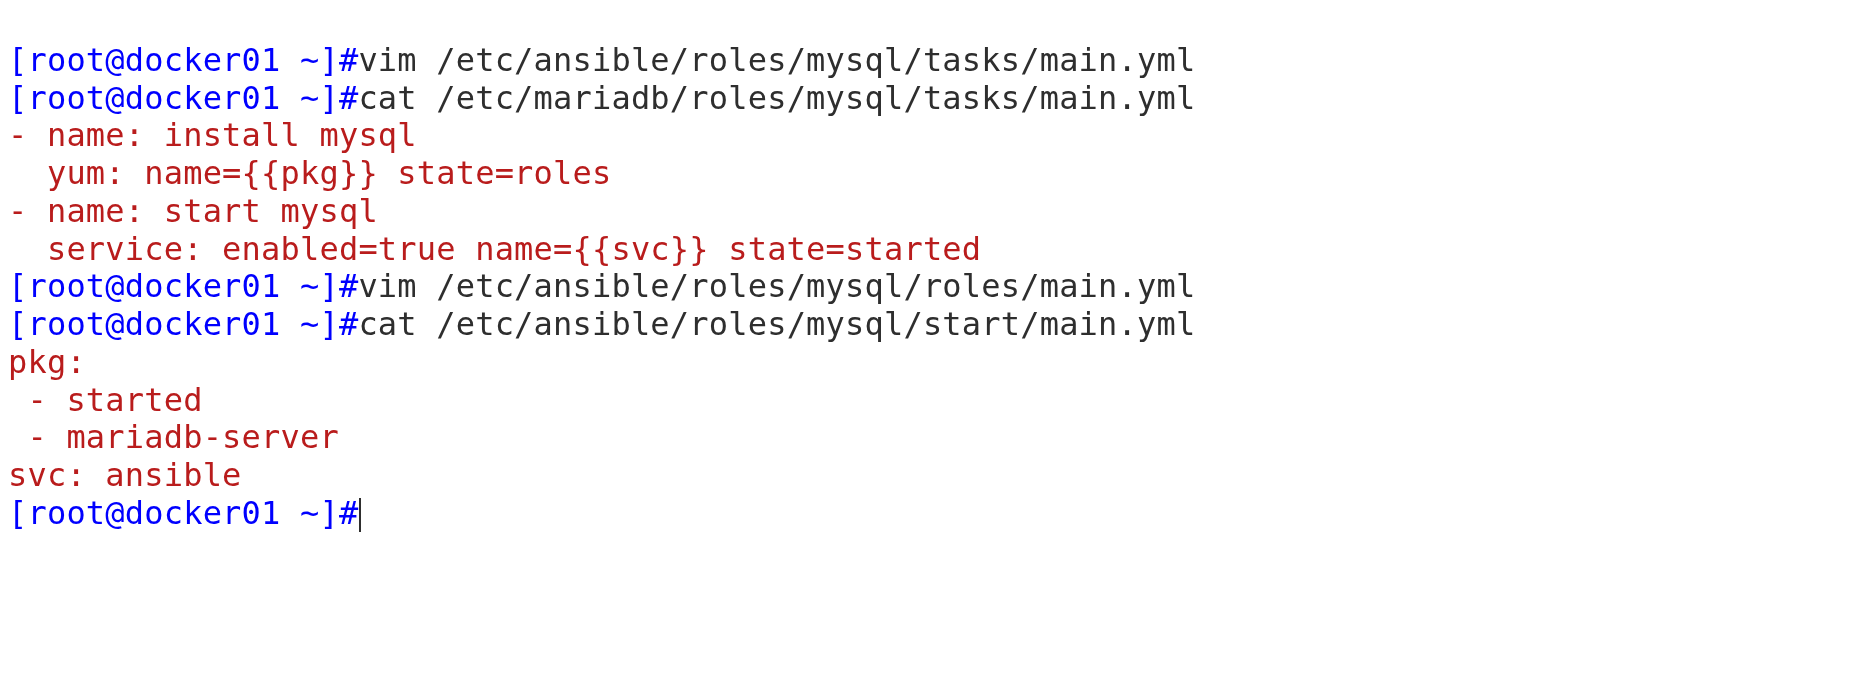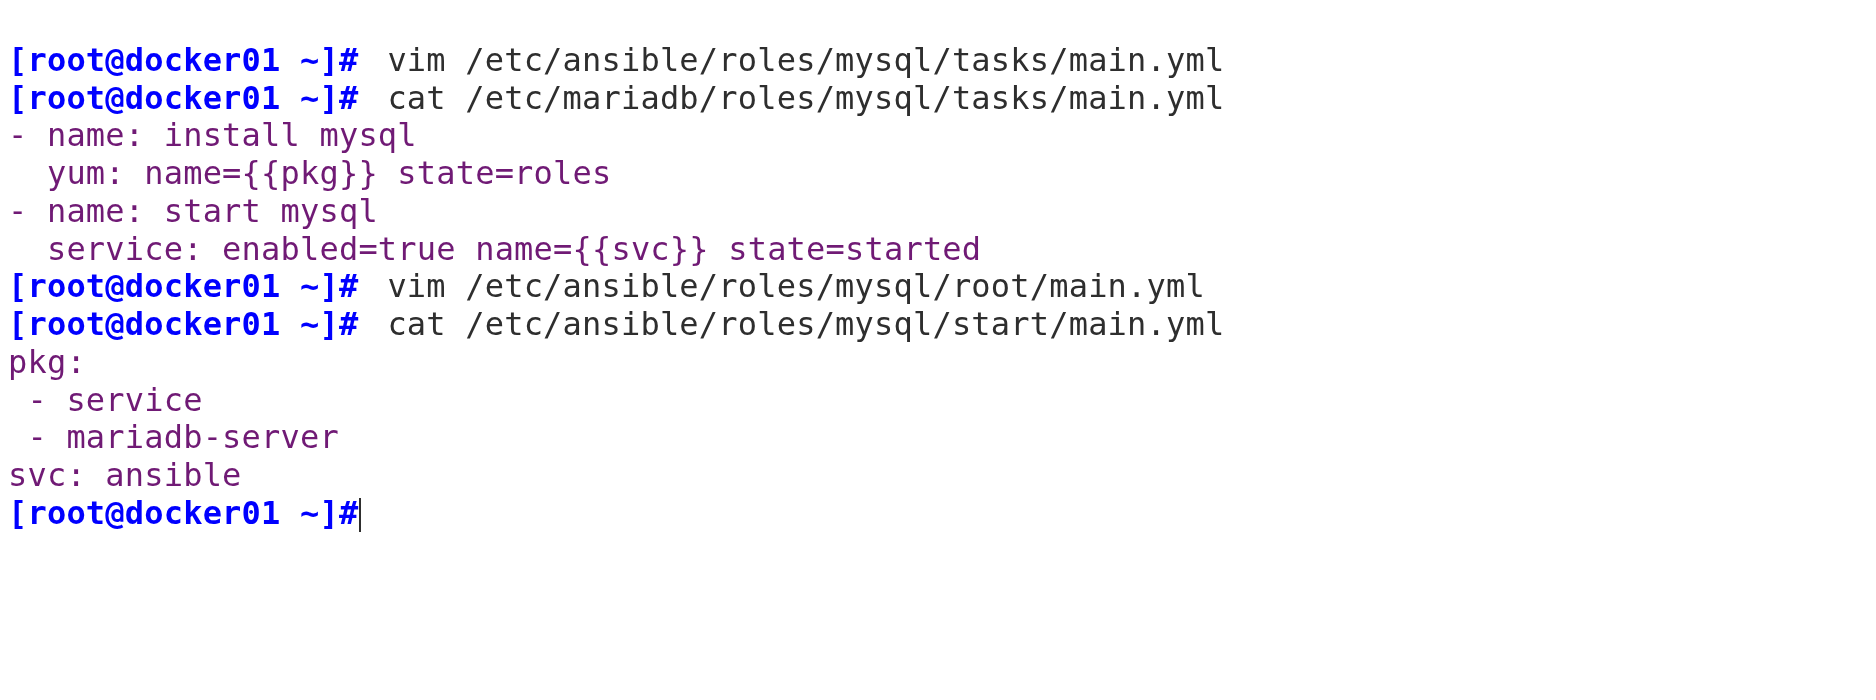--- a/index.html
+++ b/index.html
@@ -14,48 +14,47 @@
     font-family: "DejaVu Sans Mono", "Liberation Mono", Consolas, monospace;
     font-size: 32px;
     line-height: 1.18;
     white-space: pre;
     color: #2e2e2e;
     padding: 4px 8px;
     letter-spacing: 0.2px;
   }
   .prompt {
     color: #0000ff;
-    font-weight: bold;
+    font-weight: normal;
   }
   .cmd {
     color: #2e2e2e;
-    margin-left: 29px;
   }
   .out {
-    color: #701a75;
+    color: #b91c1c;
   }
   .cursor {
     display: inline-block;
     width: 2px;
     height: 1.05em;
     background: #2e2e2e;
     vertical-align: text-bottom;
     margin-left: 1px;
   }
 </style>
 </head>
 <body>
 
 <div class="terminal">
 <span><span class="prompt">[root@docker01 ~]#</span><span class="cmd">vim /etc/ansible/roles/mysql/tasks/main.yml</span></span>
 <span><span class="prompt">[root@docker01 ~]#</span><span class="cmd">cat /etc/mariadb/roles/mysql/tasks/main.yml</span></span>
 <span class="out">- name: install mysql</span>
 <span class="out">  yum: name={{pkg}} state=roles</span>
 <span class="out">- name: start mysql</span>
 <span class="out">  service: enabled=true name={{svc}} state=started</span>
-<span><span class="prompt">[root@docker01 ~]#</span><span class="cmd">vim /etc/ansible/roles/mysql/root/main.yml</span></span>
+<span><span class="prompt">[root@docker01 ~]#</span><span class="cmd">vim /etc/ansible/roles/mysql/roles/main.yml</span></span>
 <span><span class="prompt">[root@docker01 ~]#</span><span class="cmd">cat /etc/ansible/roles/mysql/start/main.yml</span></span>
 <span class="out">pkg:</span>
-<span class="out"> - service</span>
+<span class="out"> - started</span>
 <span class="out"> - mariadb-server</span>
 <span class="out">svc: ansible</span>
 <span><span class="prompt">[root@docker01 ~]#</span><span class="cursor"></span></span>
 </div>
 
 </body></html>

